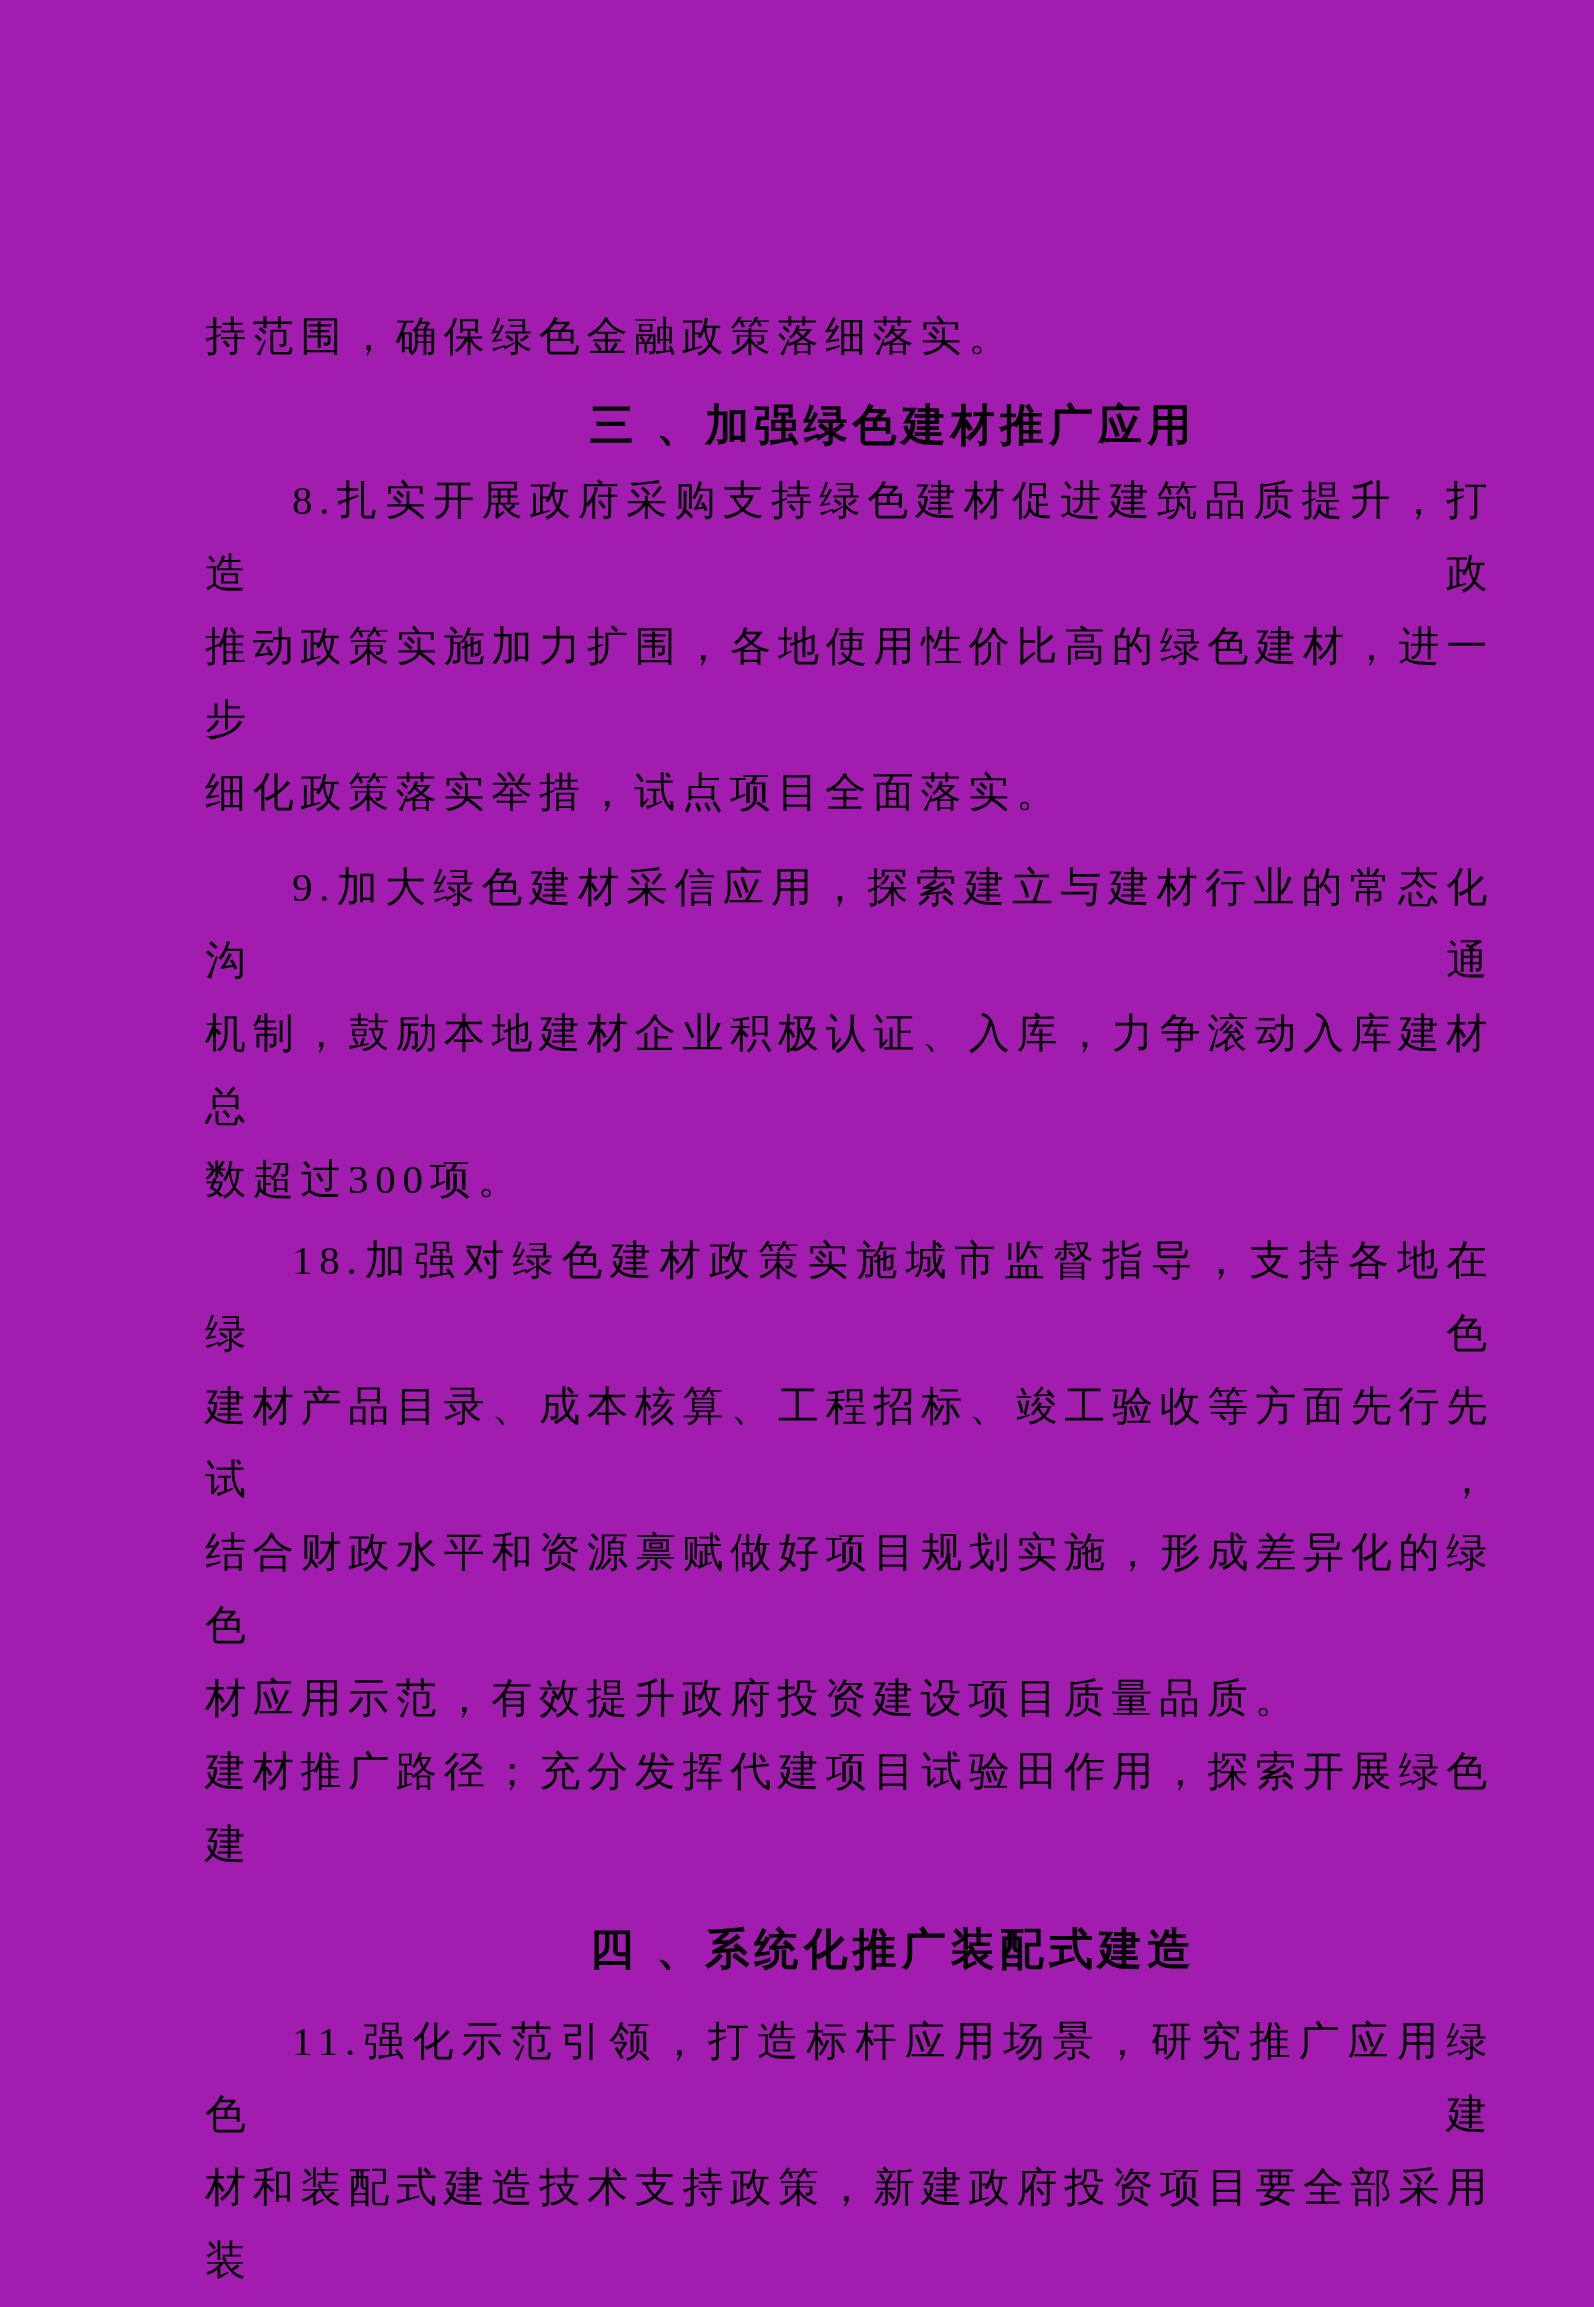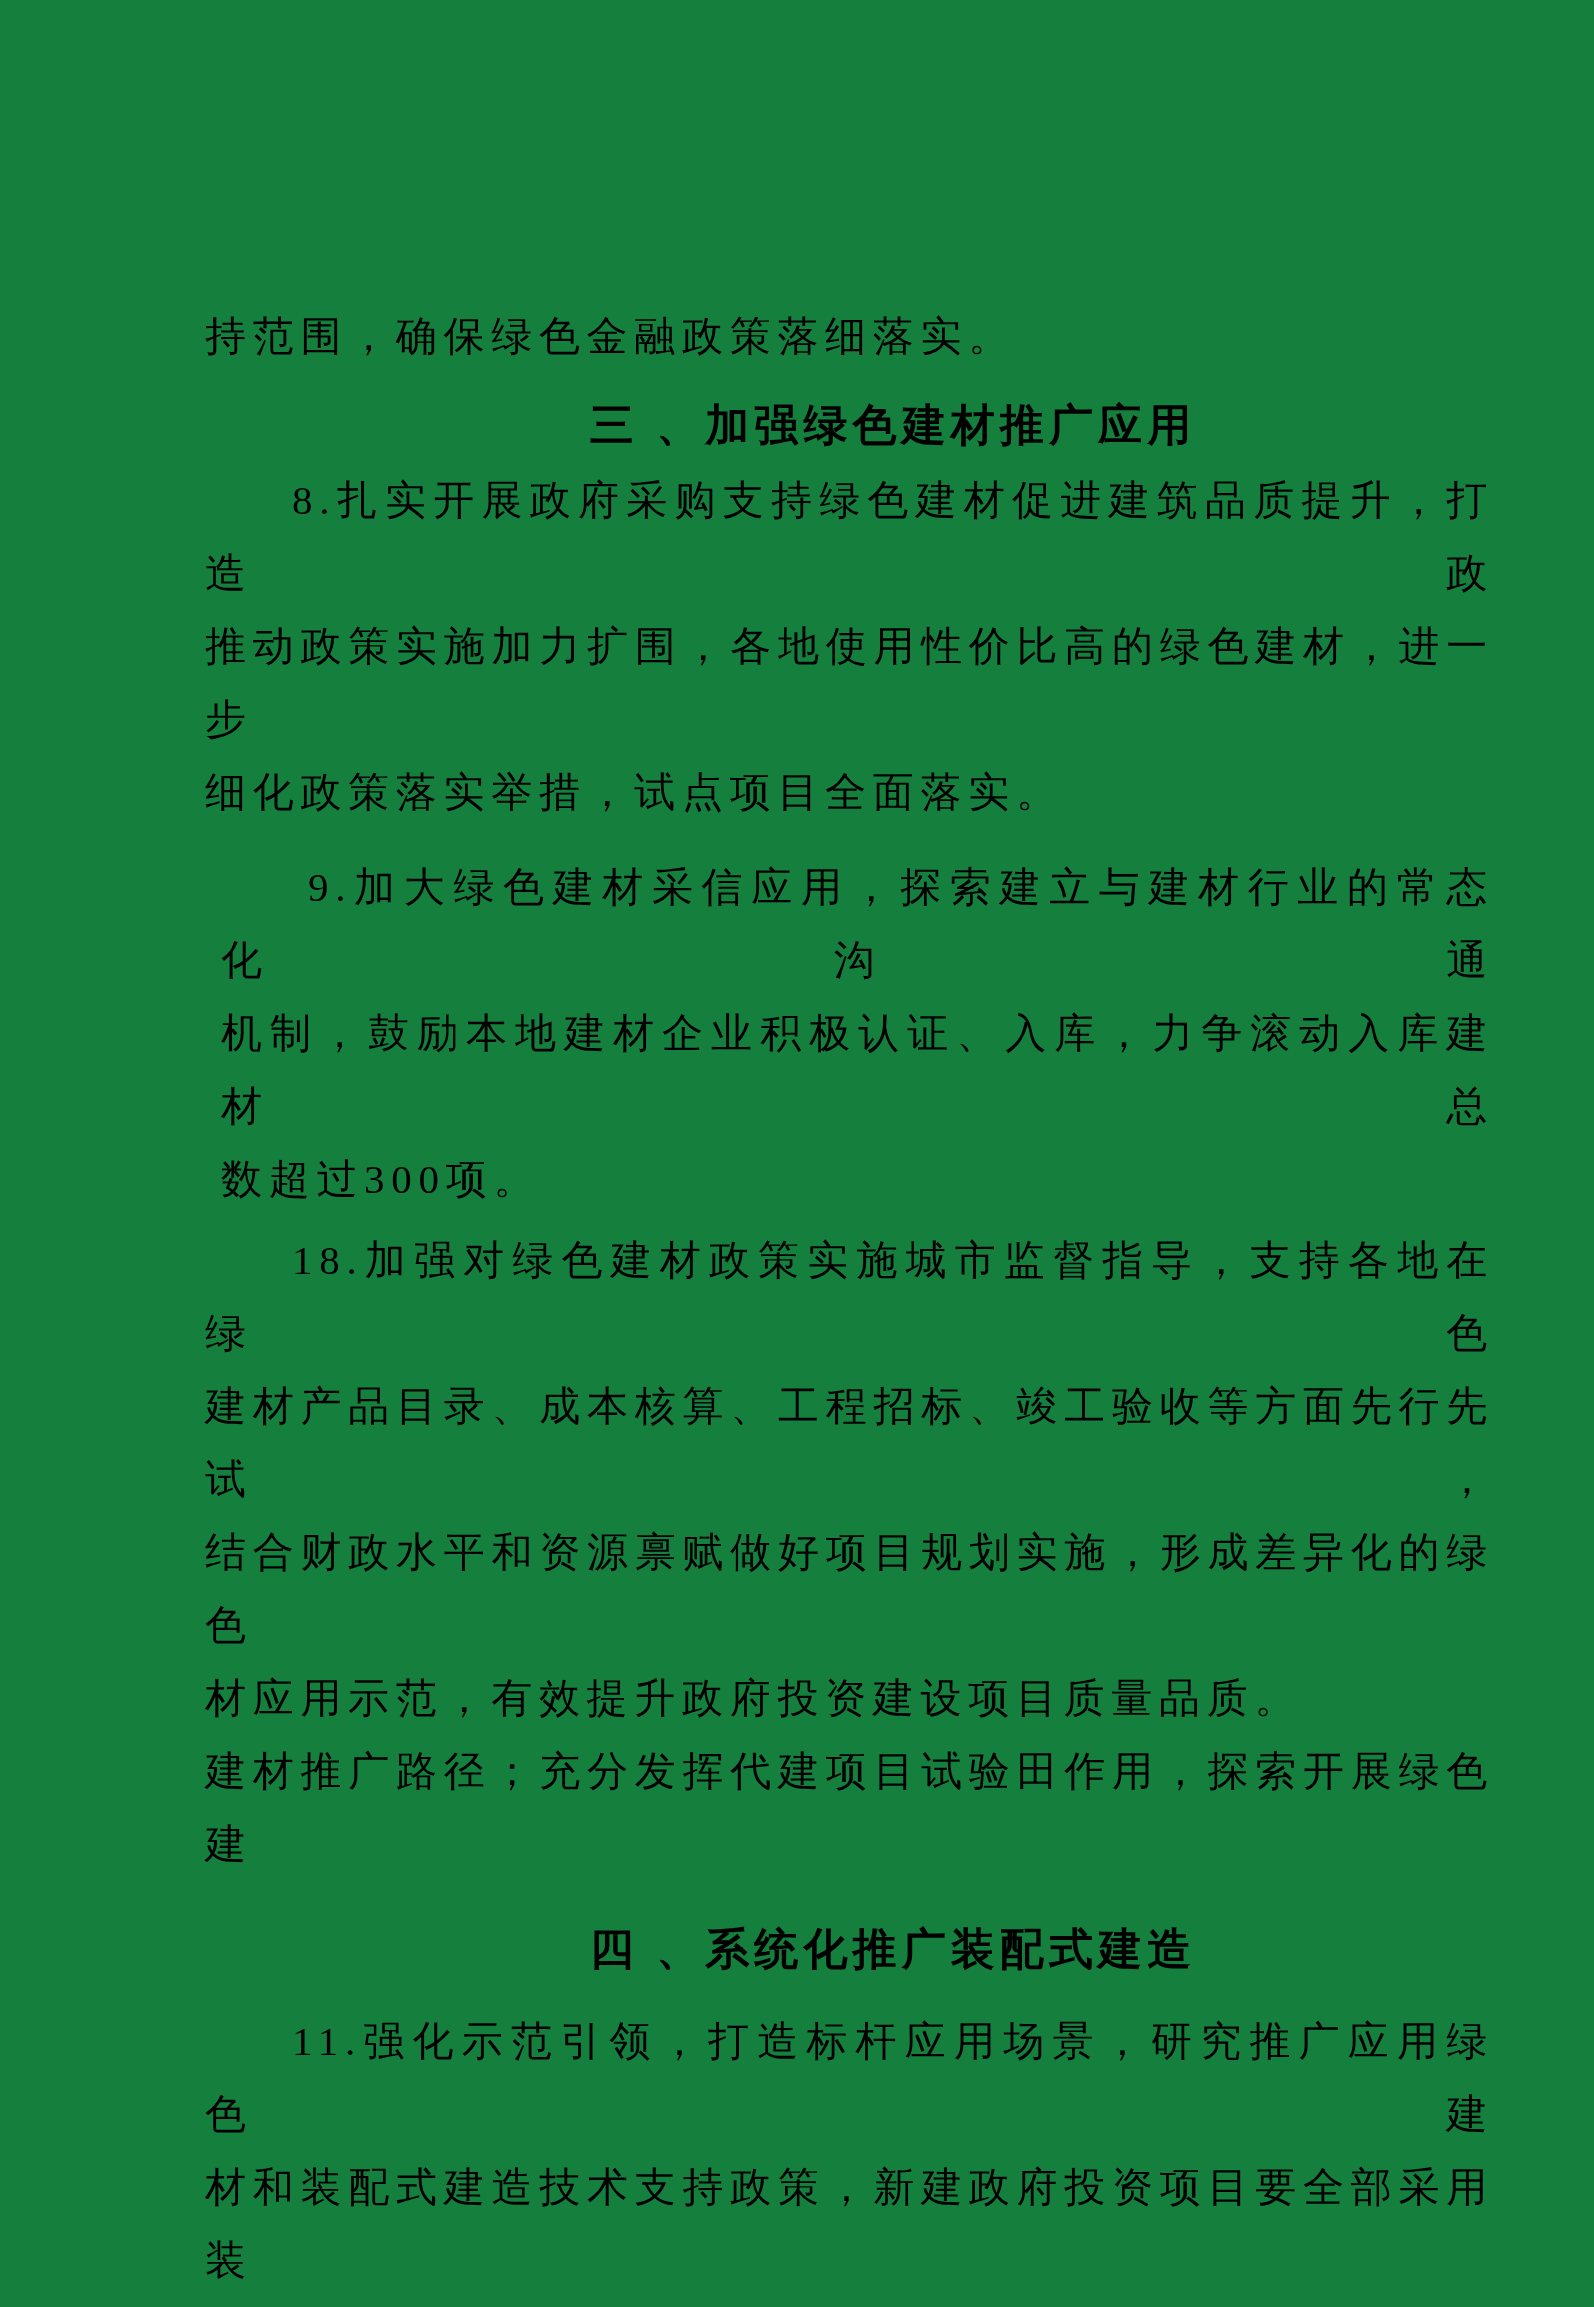--- a/index.html
+++ b/index.html
@@ -7,21 +7,21 @@
     width: 1595px; height: 2307px;
     background: #ffffff;
     color: #000000;
     font-family: "Liberation Serif", "DejaVu Serif", serif;
   }
   .page {
     position: relative;
     width: 1595px; height: 2307px;
     box-sizing: border-box;
     padding: 0 101px 0 205px;
-    background: #15803d;
+    background: #a21caf;
     overflow: hidden;
   }
   
   .tline {
     font-size: 41px;
     line-height: 73px;
     letter-spacing: 6.7px;
     white-space: nowrap;
   }
   .line {
@@ -42,21 +42,21 @@
     font-size: 44px;
     line-height: 77px;
     letter-spacing: 5.1px;
     padding-left: 87px;
     text-align: center;
   }
   .h3 { margin-top: 13.4px; }
   .h4 { margin-top: 29px; }
   .para { margin: 0; }
   .p8  { margin-top: 1px; }
-  .p9  { margin-top: 21.6px; margin-left: 16px; }
+  .p9  { margin-top: 21.6px; }
   .p10 { margin-top: 8.2px; }
   .p11 { margin-top: 17.5px; }
 </style>
 </head>
 <body>
 
 <div class="page">
 
   <div class="tline cont">持范围，确保绿色金融政策落细落实。</div>
 

